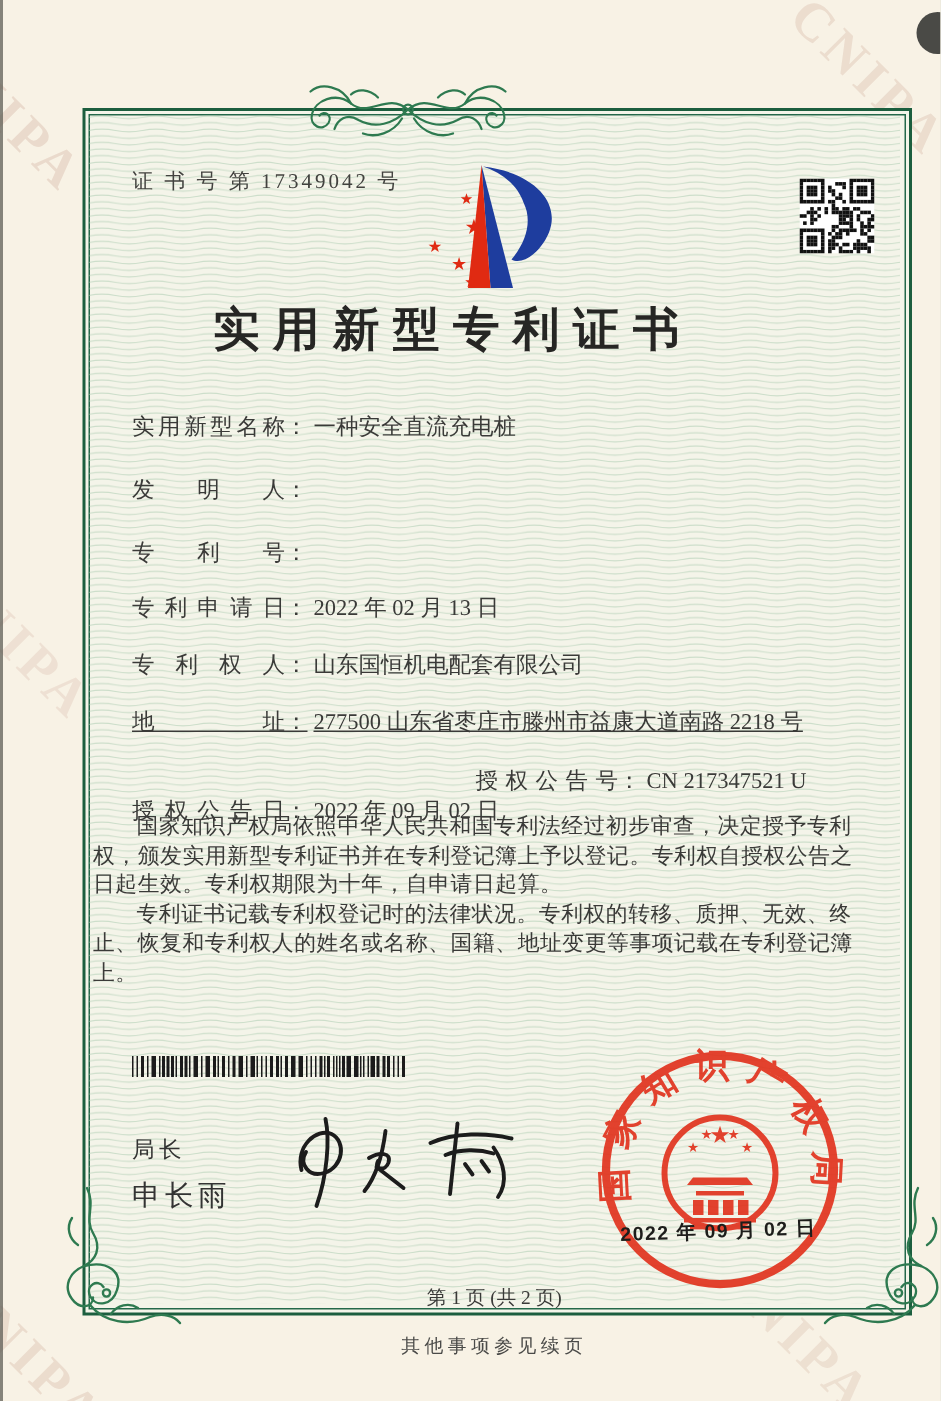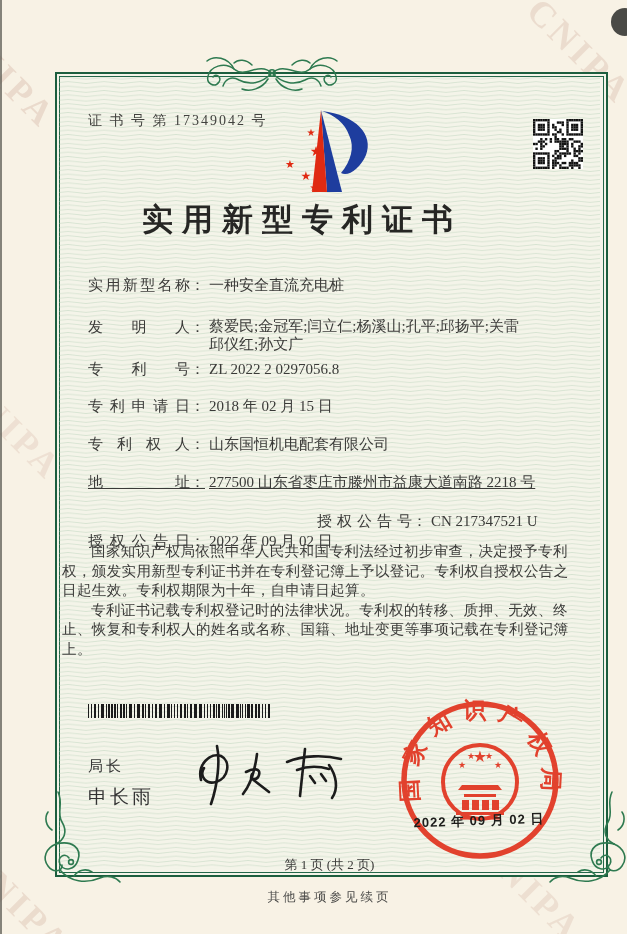--- a/index.html
+++ b/index.html
@@ -379,36 +379,31 @@
 
   <div class="row" style="top:276px;">
     <span class="lbl">实用新型名称</span>
       <span class="colon">：</span>
     <span class="val">一种安全直流充电桩</span>
   </div>
 
   <div class="row" style="top:318px;">
     <span class="lbl">发明人</span>
       <span class="colon">：</span>
-    <span class="val">
-      <div class="vline">蔡爱民;金冠军;闫立仁;杨溪山;孔平;邱扬平;关雷</div>
-      <div class="vline">邱仪红;孙文广</div>
-    </span>
   </div>
 
   <div class="row" style="top:360px;">
     <span class="lbl">专利号</span>
       <span class="colon">：</span>
-    <span class="val">ZL 2022 2 0297056.8</span>
   </div>
 
   <div class="row" style="top:397px;">
     <span class="lbl">专利申请日</span>
       <span class="colon">：</span>
-    <span class="val">2018 年 02 月 15 日</span>
+    <span class="val">2022 年 02 月 13 日</span>
   </div>
 
   <div class="row" style="top:435px;">
     <span class="lbl">专利权人</span>
       <span class="colon">：</span>
     <span class="val">山东国恒机电配套有限公司</span>
   </div>
 
   <div class="row" style="top:473px;text-decoration:underline;">
     <span class="lbl">地址</span>

